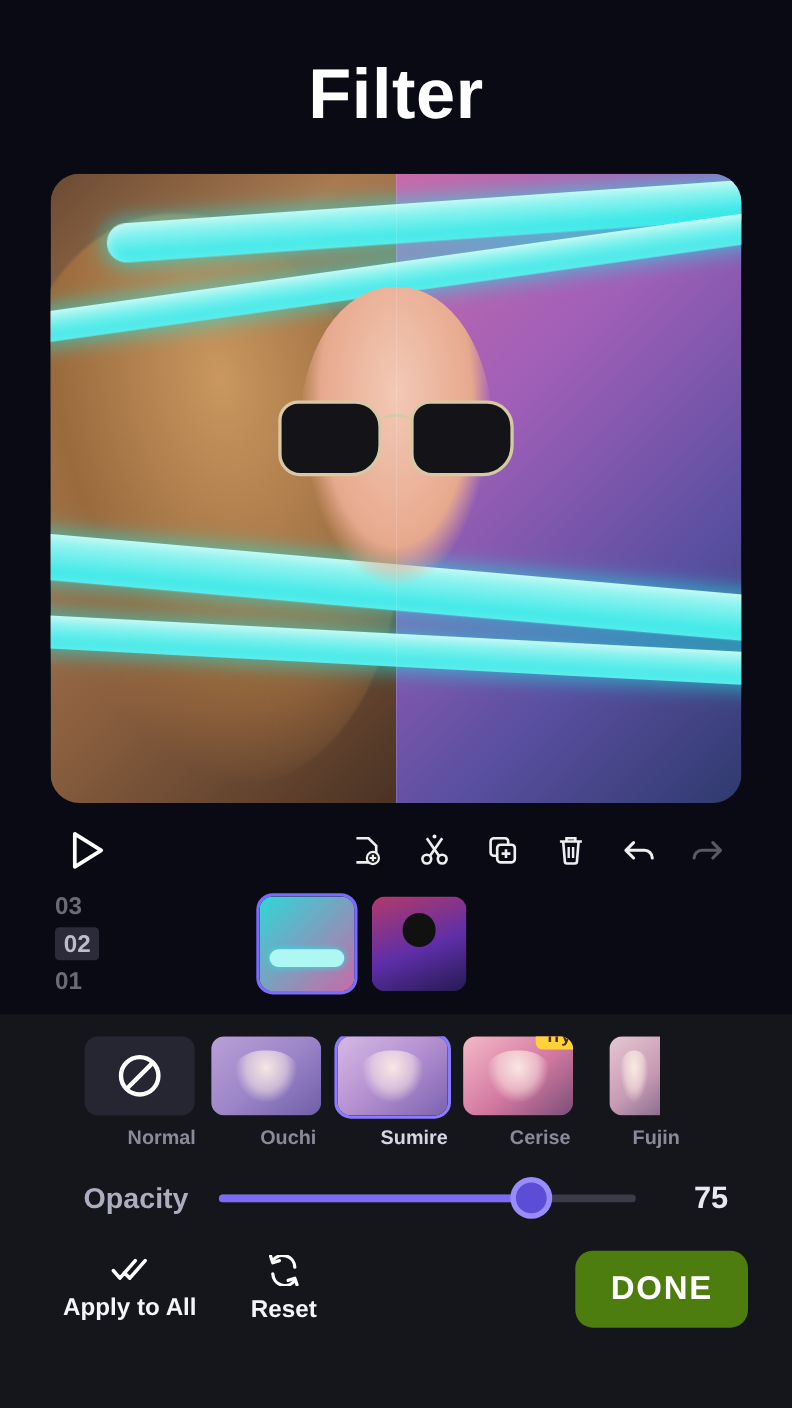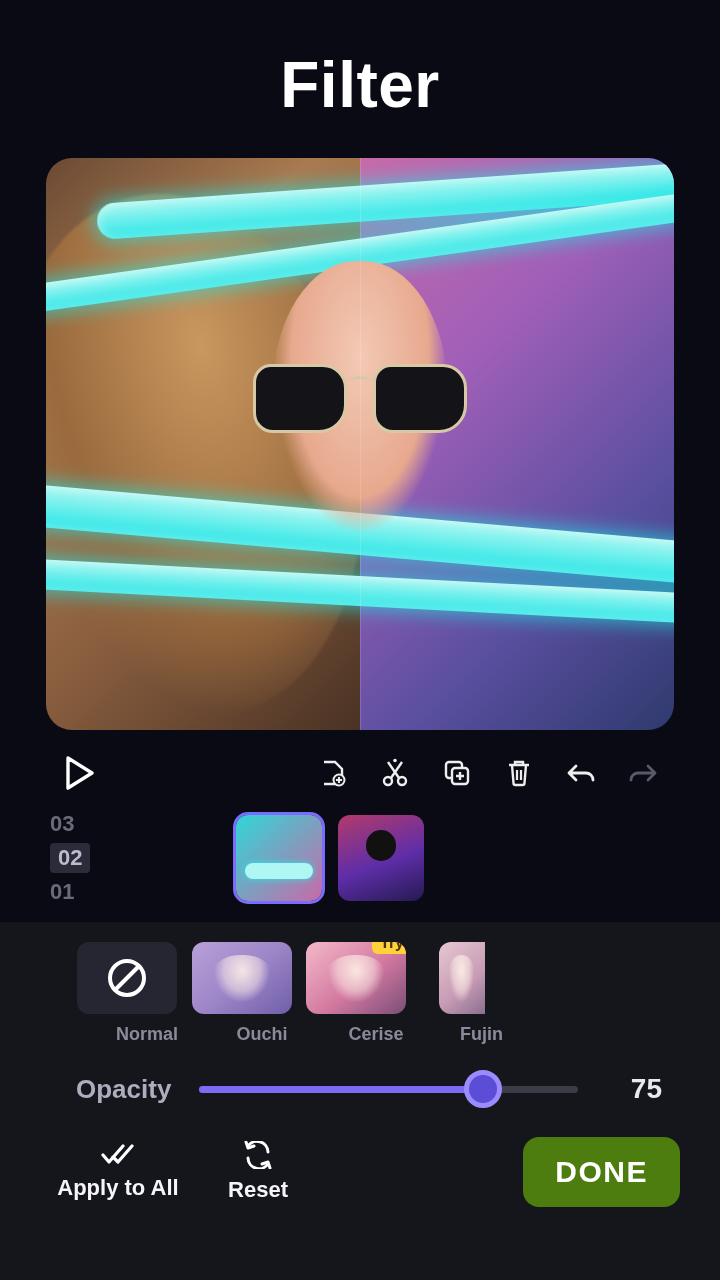--- a/index.html
+++ b/index.html
@@ -173,20 +173,27 @@
       </div>
 
       <div class="filter-item">
         <div class="thumb">
             <div class="tgrad t-ouchi"></div>
             <div class="t-figure"></div>
           </div>
         <div class="flabel">Ouchi</div>
       </div>
 
+      <div class="filter-item sel">
+        <div class="thumb sel">
+            <div class="tgrad t-sumire"></div>
+            <div class="t-figure"></div>
+          </div>
+        <div class="flabel">Sumire</div>
+      </div>
 
 
       <div class="filter-item">
         <div class="thumb">
             <div class="tgrad t-cerise"></div>
             <div class="t-figure"></div>
           <div class="try-badge">Try</div>
         </div>
         <div class="flabel">Cerise</div>
       </div>

